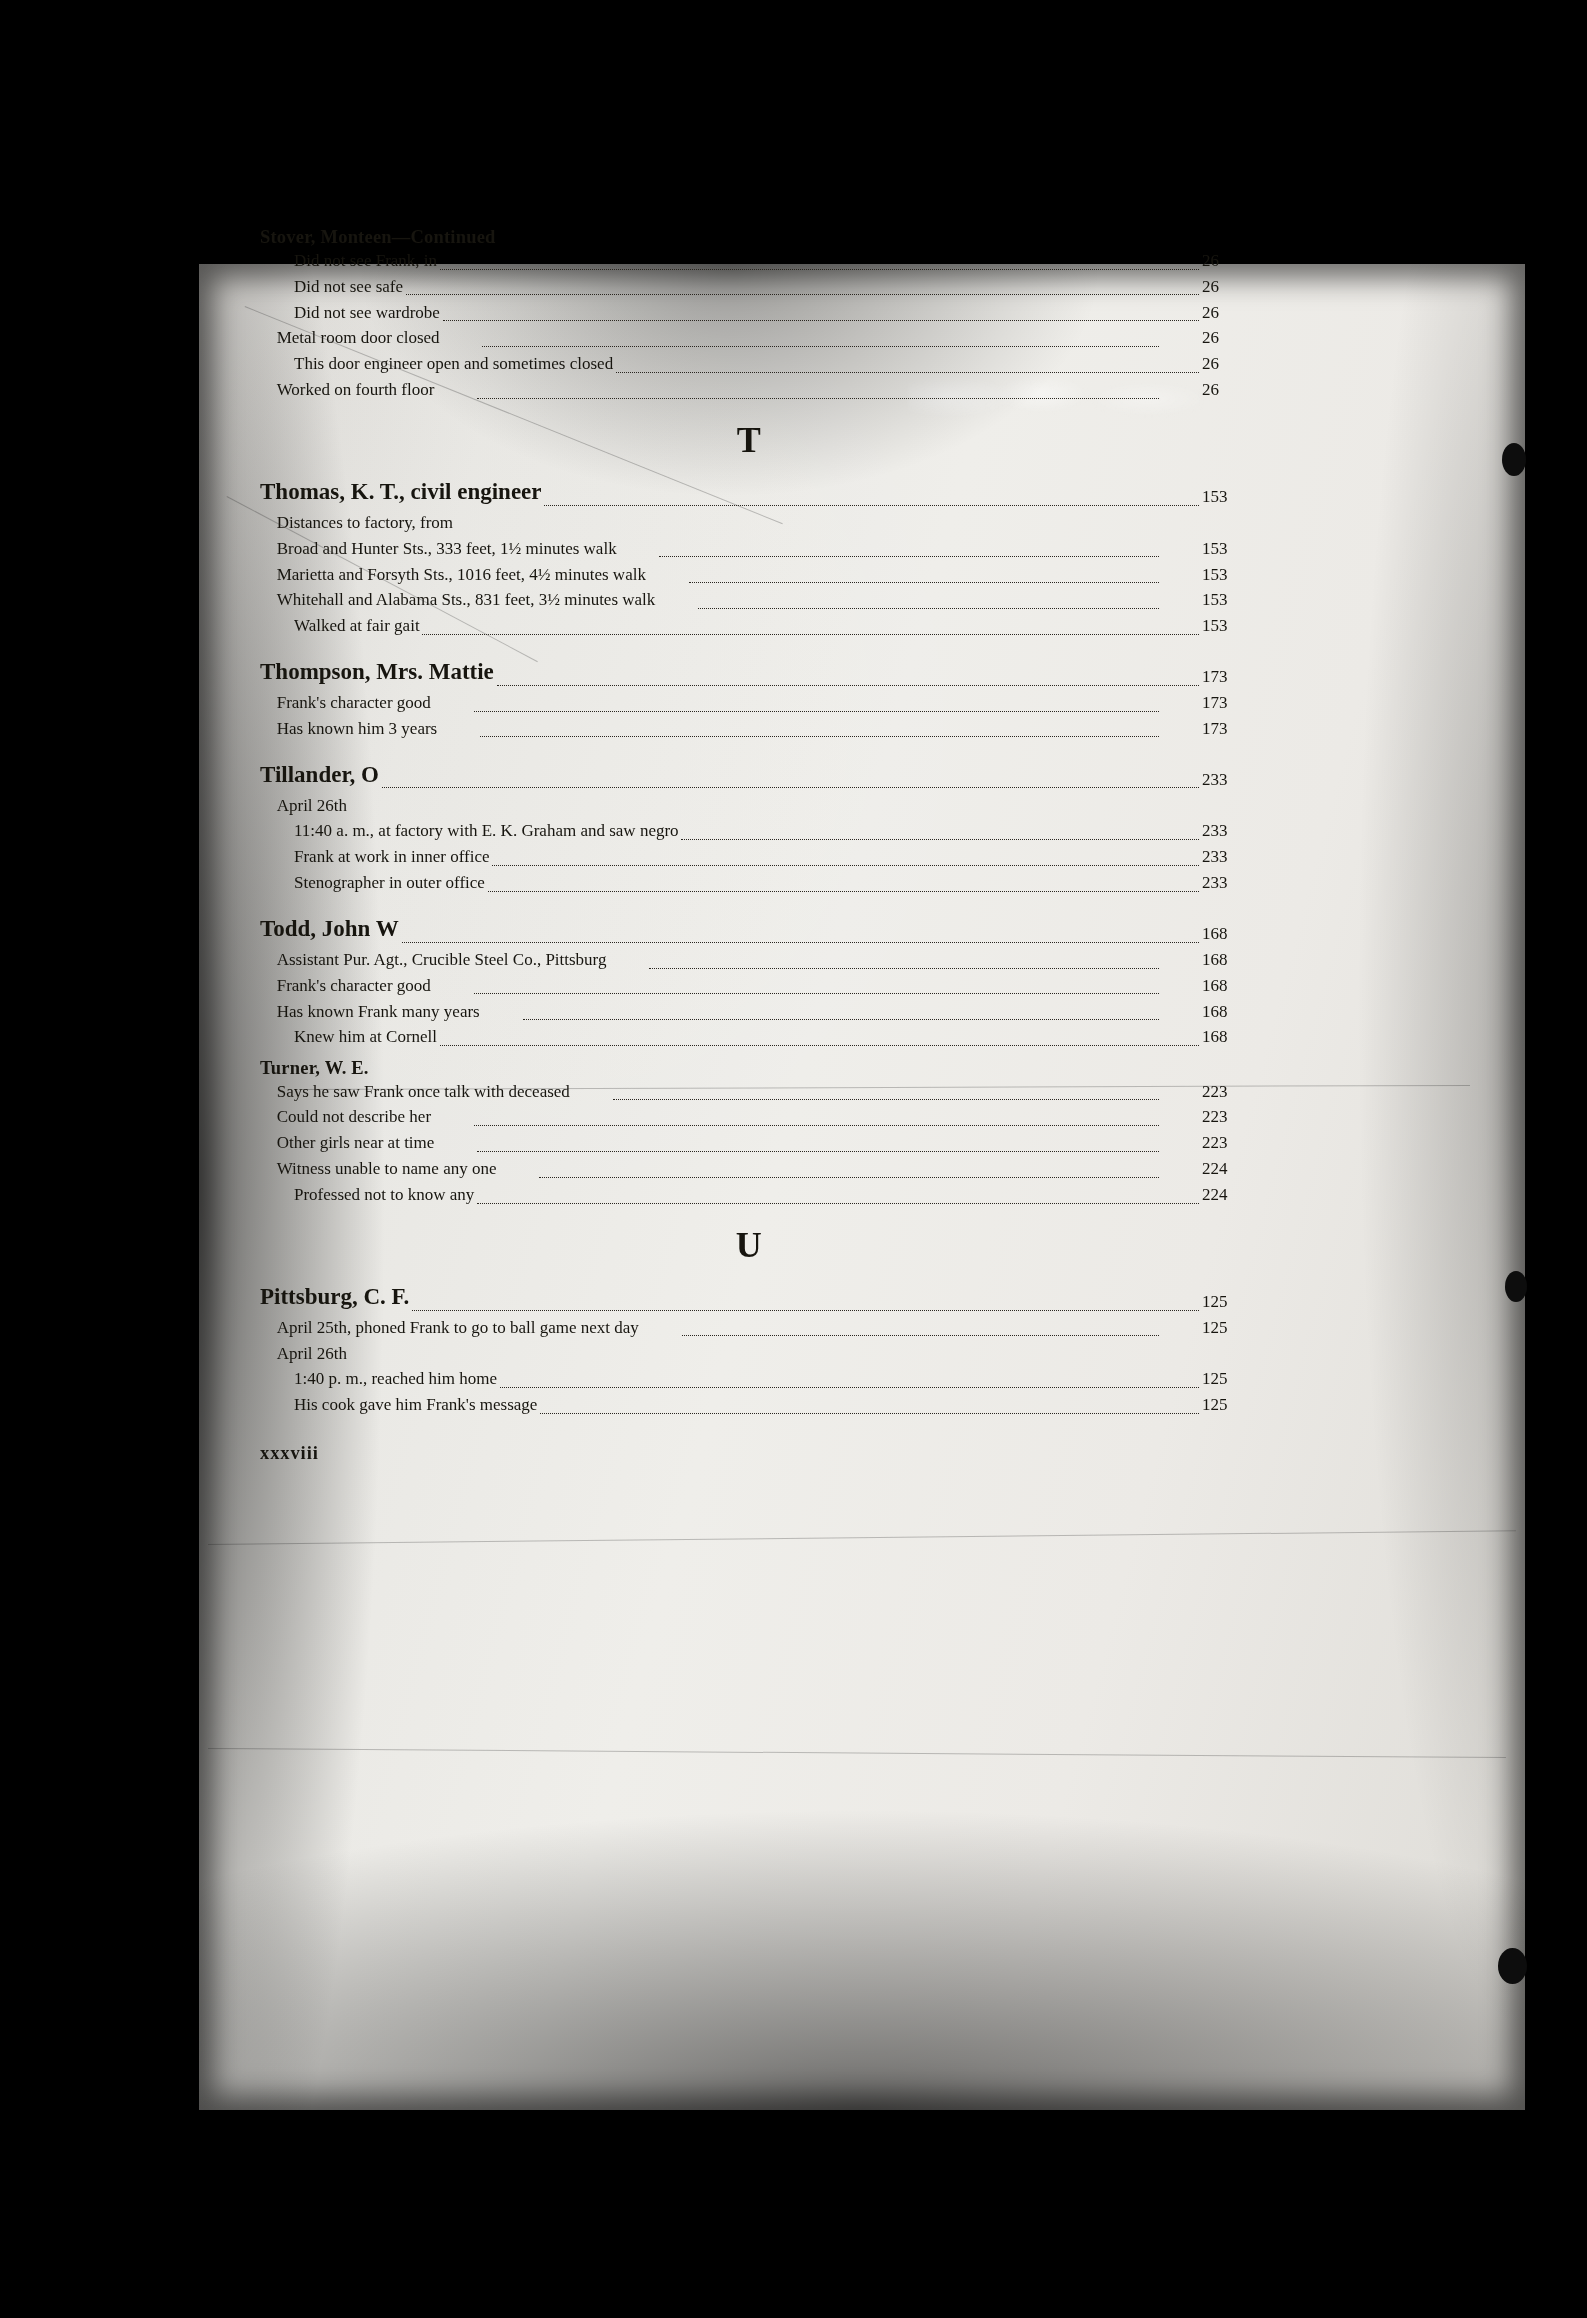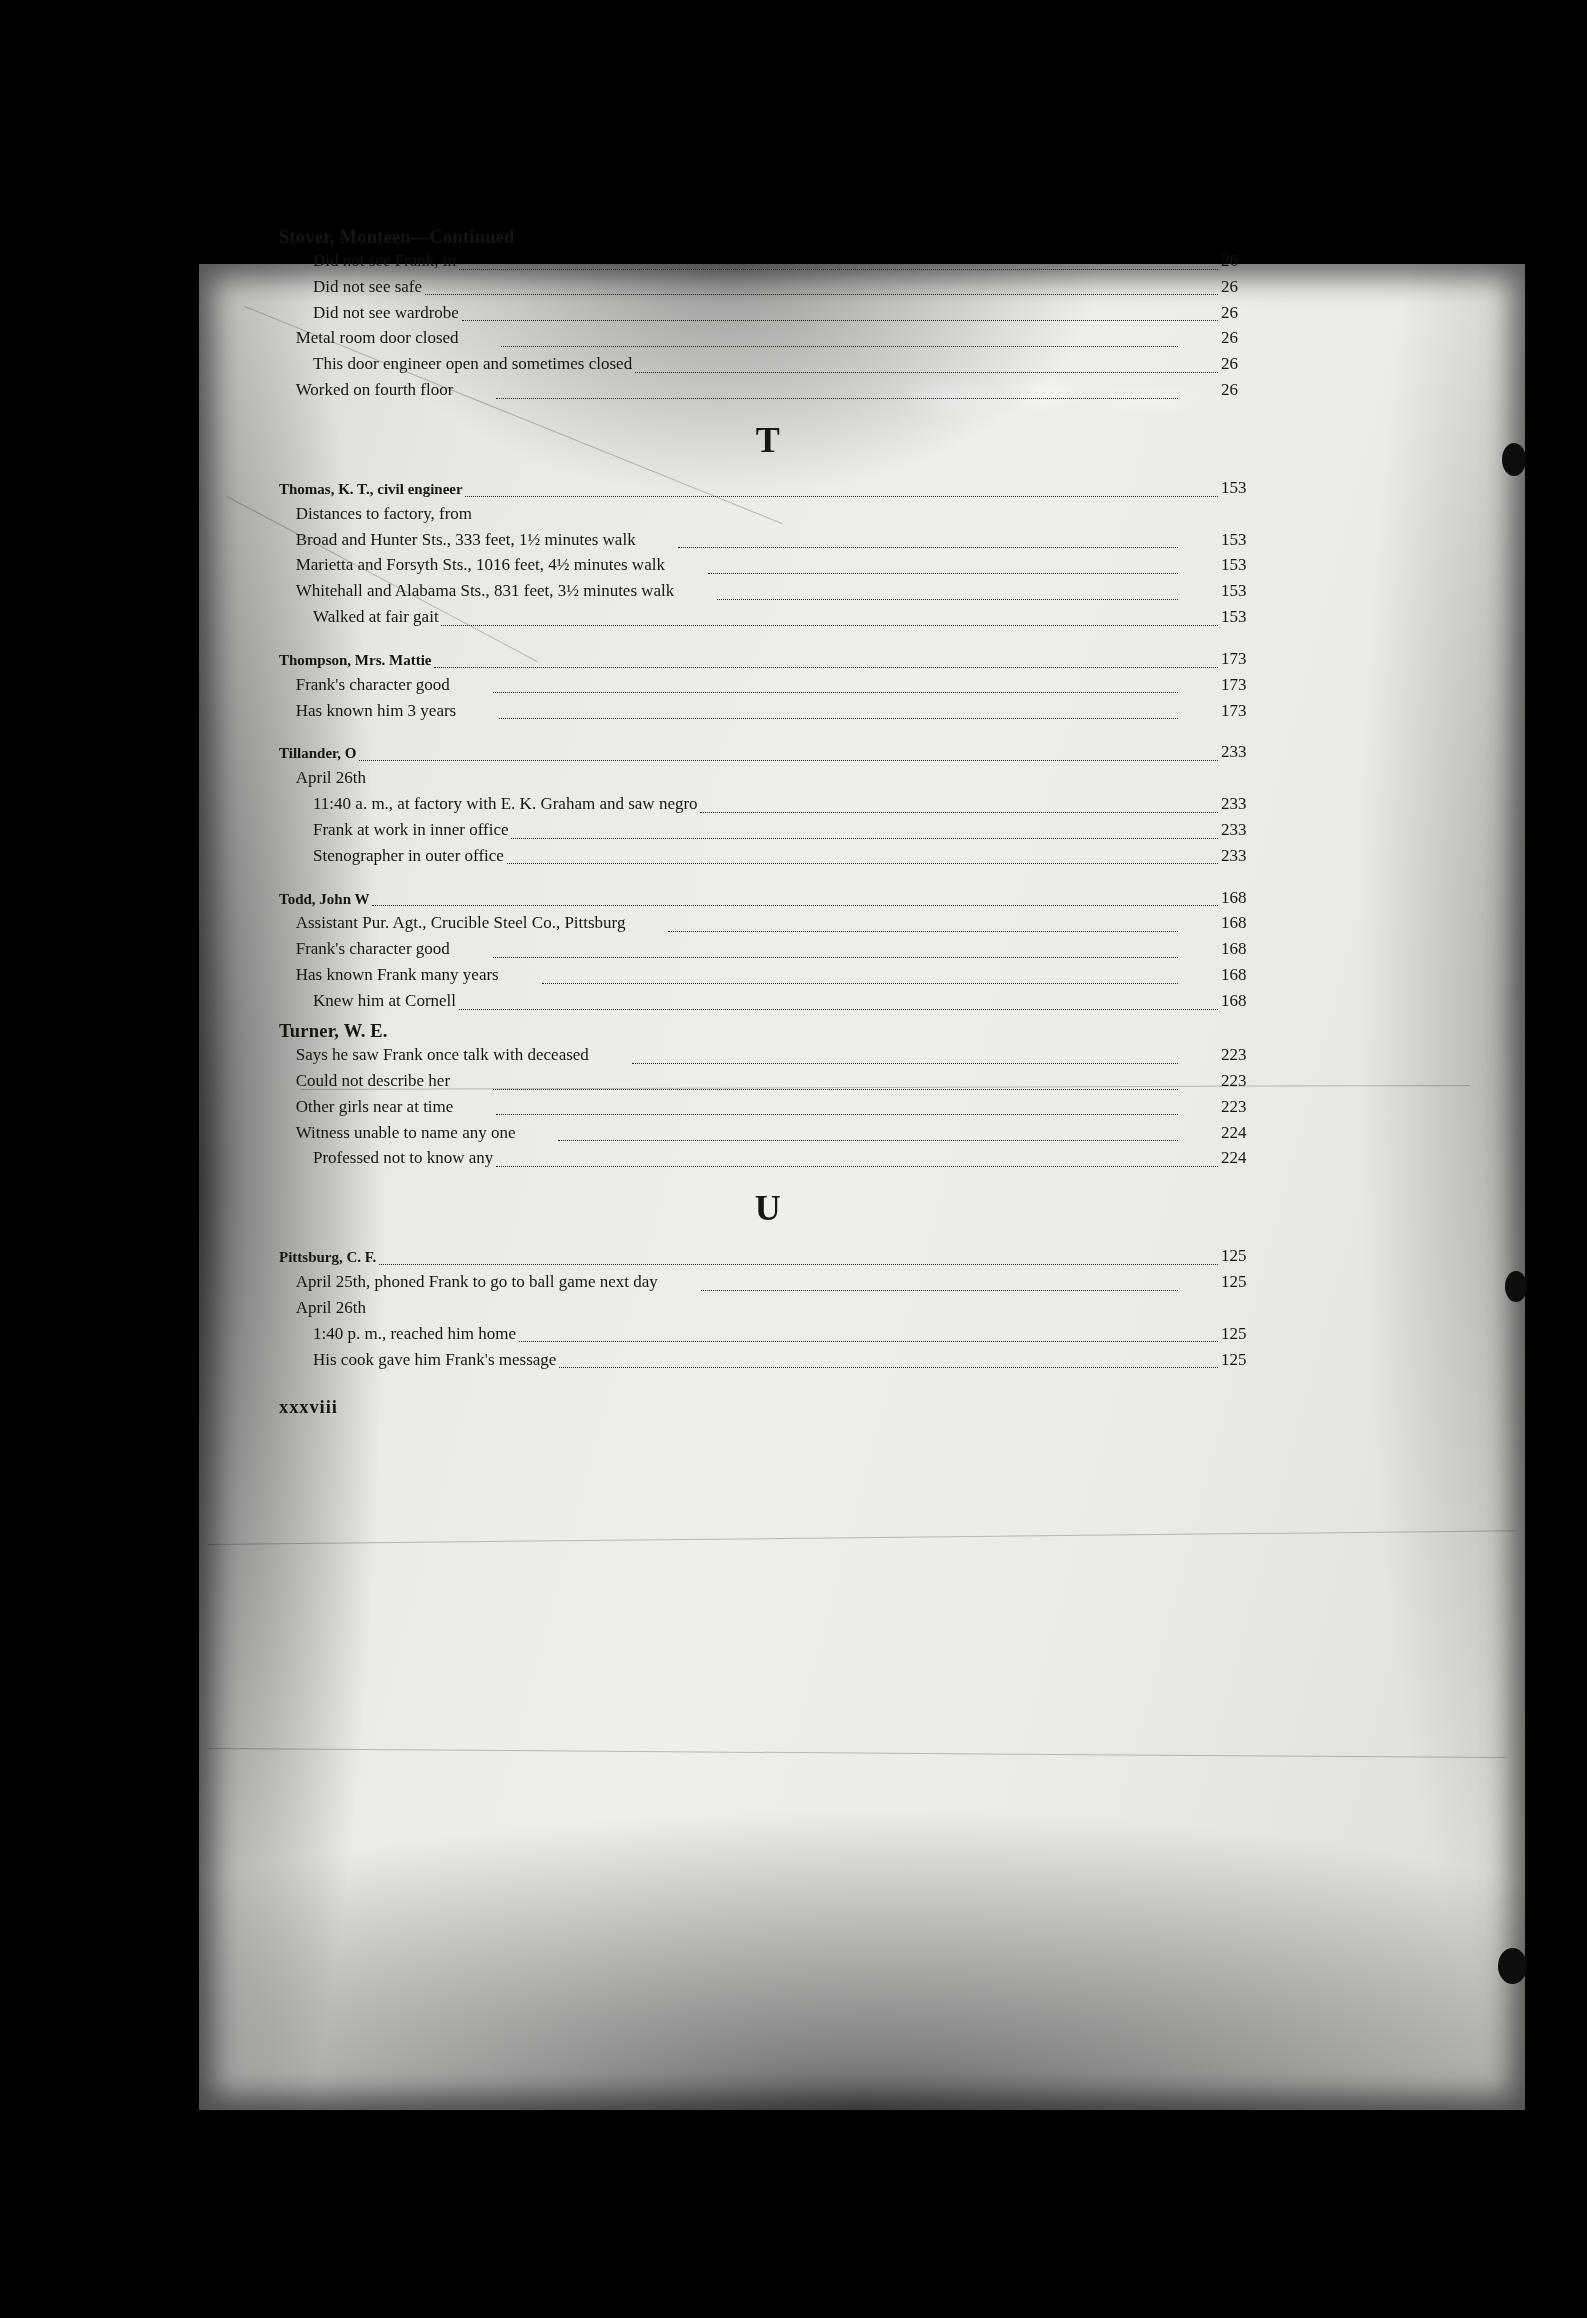--- a/index.html
+++ b/index.html
@@ -57,21 +57,20 @@
     filter: blur(0.5px);
   }
 
   
   #content {
     position: absolute;
     left: 260px;
     top: 227px;
     width: 978px;
     color: #17150f;
-    margin-left: 19px;
   }
 
   .group { margin-bottom: 0px; }
 
   .heading {
     font-weight: bold;
     font-size: 18.5px;
     letter-spacing: 0.2px;
   }
 
@@ -99,21 +98,21 @@
     border-bottom: 1.9px dotted #2a2620;
     height: 0.5px;
   }
   .line .pg {
     flex: 0 0 auto;
     width: 36px;
     text-align: left;
     font-variant-numeric: tabular-nums;
   }
   .line.nodots .dots { border-bottom: none; }
-  .line.bold .lbl { font-weight: bold; font-size: 15px; }
+  .line.bold .lbl { font-weight: bold; font-size: 23px; }
   .line.bold .pg { font-weight: normal; }
 
   .ind0 { padding-left: 0px; }
   .ind1 { padding-left: 16.7px; gap: 40px; }
   .ind2 { padding-left: 34px; }
 
   .gap { height: 16px; }
   .gap-sm { height: 7.4px; }
 
   .folio {

